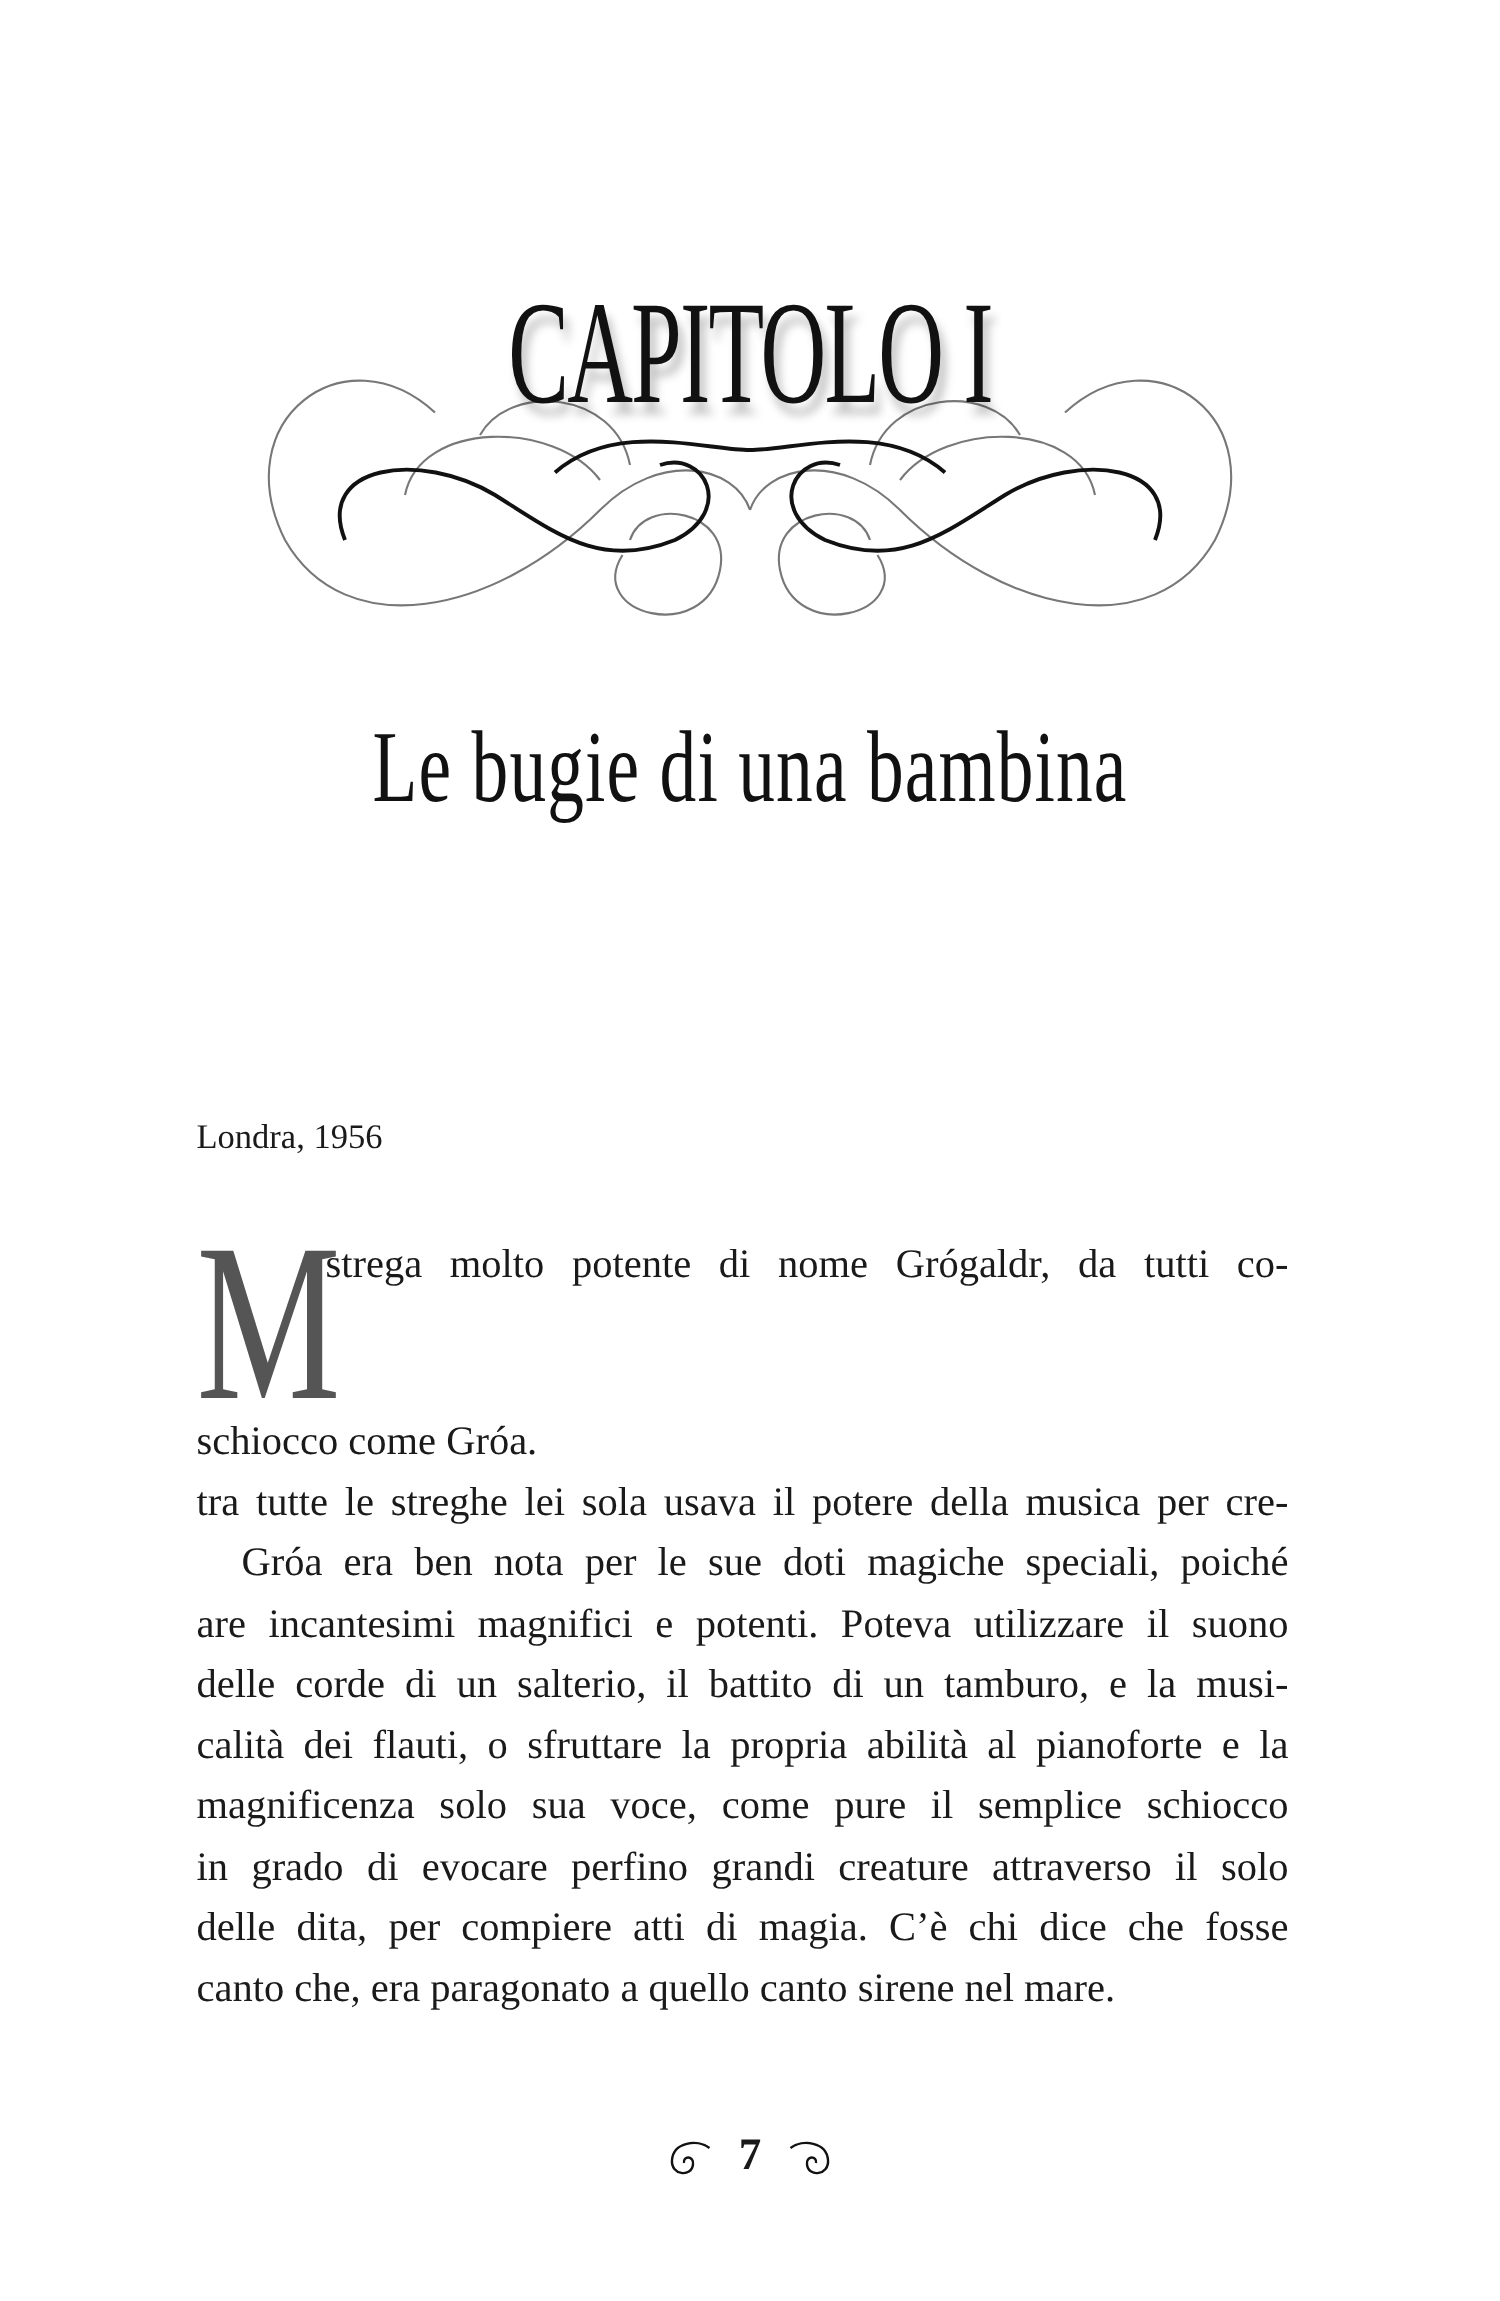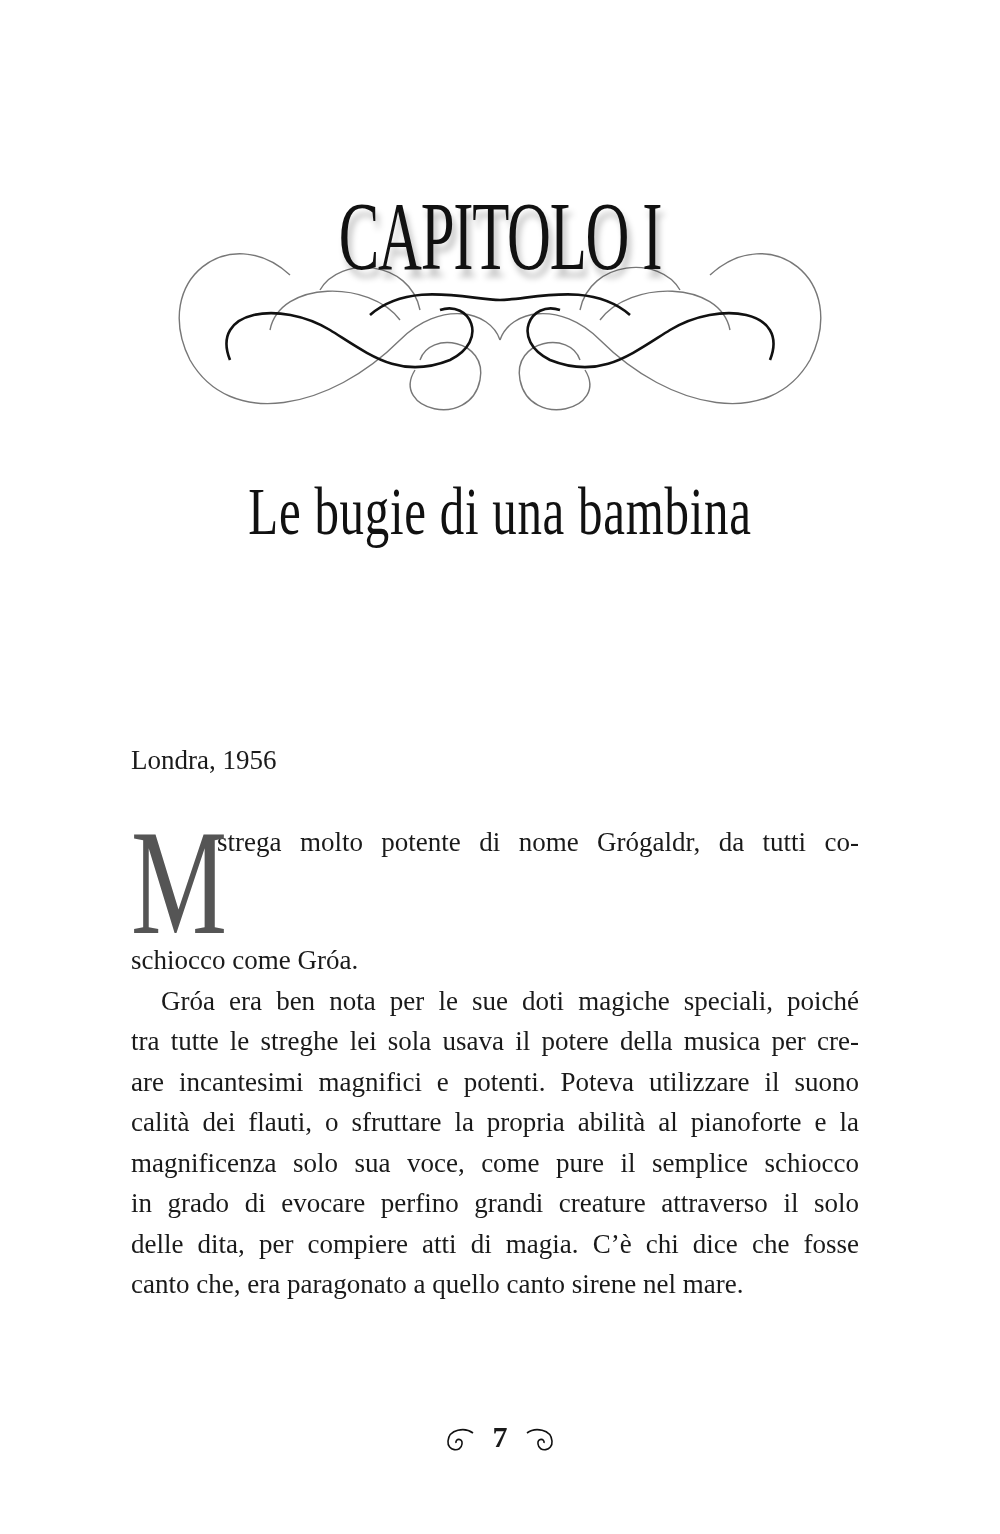--- a/index.html
+++ b/index.html
@@ -9,21 +9,21 @@
     position: absolute; left: 0; width: 1000px; top: 180px; text-align: center;
     font-family: "Liberation Serif", serif; font-size: 98px; letter-spacing: -2px;
     transform: scaleX(0.62); transform-origin: 500px 0; color: #111;
     text-shadow: 6px 8px 8px rgba(0,0,0,0.25);
   }
   .subtitle {
     position: absolute; left: 0; width: 1000px; top: 472px; text-align: center;
     font-family: "Liberation Serif", serif; font-size: 68px; color: #111;
     transform: scaleX(0.72); transform-origin: 500px 0; letter-spacing: 1px;
   }
-  .place-date { position: absolute; left: 131px; top: 745px; font-size: 27px; }
+  .place-date { position: absolute; left: 131px; top: 745px; font-size: 23px; }
   .body { position: absolute; left: 131px; top: 822px; width: 728px; font-size: 27px; line-height: 40.5px; text-align: justify; }
   .line { display: block; white-space: nowrap; text-align-last: justify; text-align: justify; }
   .line.last { text-align-last: left; }
   .dropcap {
     float: left; font-size: 150px; line-height: 108px; height: 112px; color: #555;
     margin: 6px 8px 0 0; transform: scaleX(0.72); transform-origin: 0 0; width: 78px;
     font-family: "Liberation Serif", serif;
   }
   .indent { text-indent: 30px; }
   .page-num { position: absolute; left: 0; width: 1000px; top: 1420px; text-align: center; font-size: 30px; font-weight: bold; }
@@ -55,23 +55,24 @@
 
 <div class="place-date">Londra, 1956</div>
 
 <div class="body">
   <div>
     <span class="dropcap">M</span>
     <span class="line">strega molto potente di nome Grógaldr, da tutti co-</span>
     <span class="line last" style="clear:left">schiocco come Gróa.</span>
   </div>
   <div>
+    <span class="line">tra tutte le streghe lei sola usava il potere della musica per cre-</span>
     <span class="line indent">Gróa era ben nota per le sue doti magiche speciali, poiché</span>
-    <span class="line">tra tutte le streghe lei sola usava il potere della musica per cre-</span>
     <span class="line">are incantesimi magnifici e potenti. Poteva utilizzare il suono</span>
+    <span class="line">delle corde di un salterio, il battito di un tamburo, e la musi-</span>
     <span class="line">calità dei flauti, o sfruttare la propria abilità al pianoforte e la</span>
     <span class="line">magnificenza solo sua voce, come pure il semplice schiocco</span>
     <span class="line">in grado di evocare perfino grandi creature attraverso il solo</span>
     <span class="line">delle dita, per compiere atti di magia. C’è chi dice che fosse</span>
     <span class="line last">canto che, era paragonato a quello canto sirene nel mare.</span>
   </div>
 </div>
 
 <div class="page-num">
   <svg class="swirl" width="30" height="26" viewBox="0 0 30 26">

